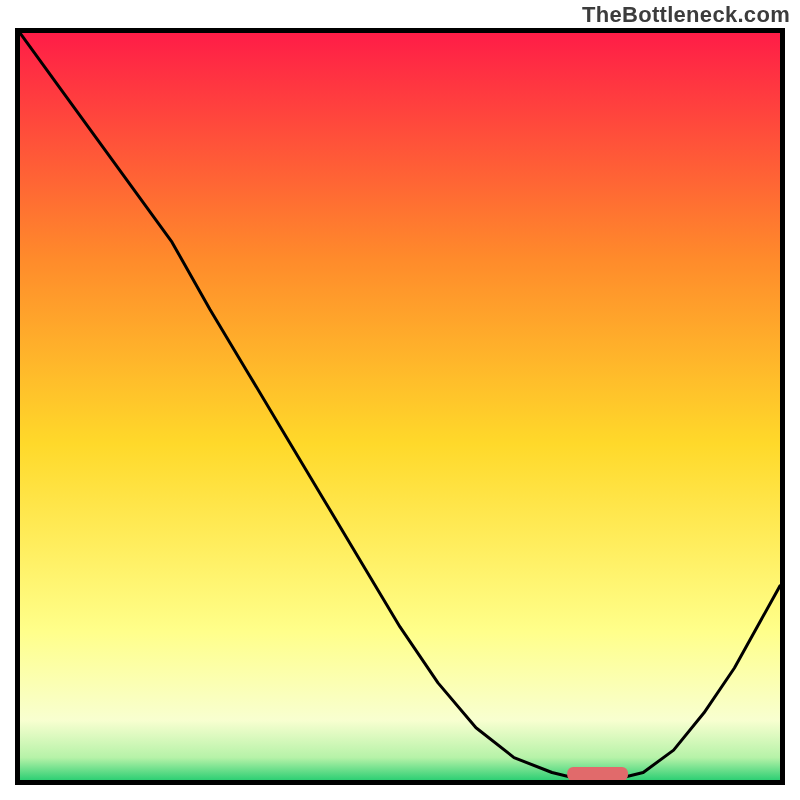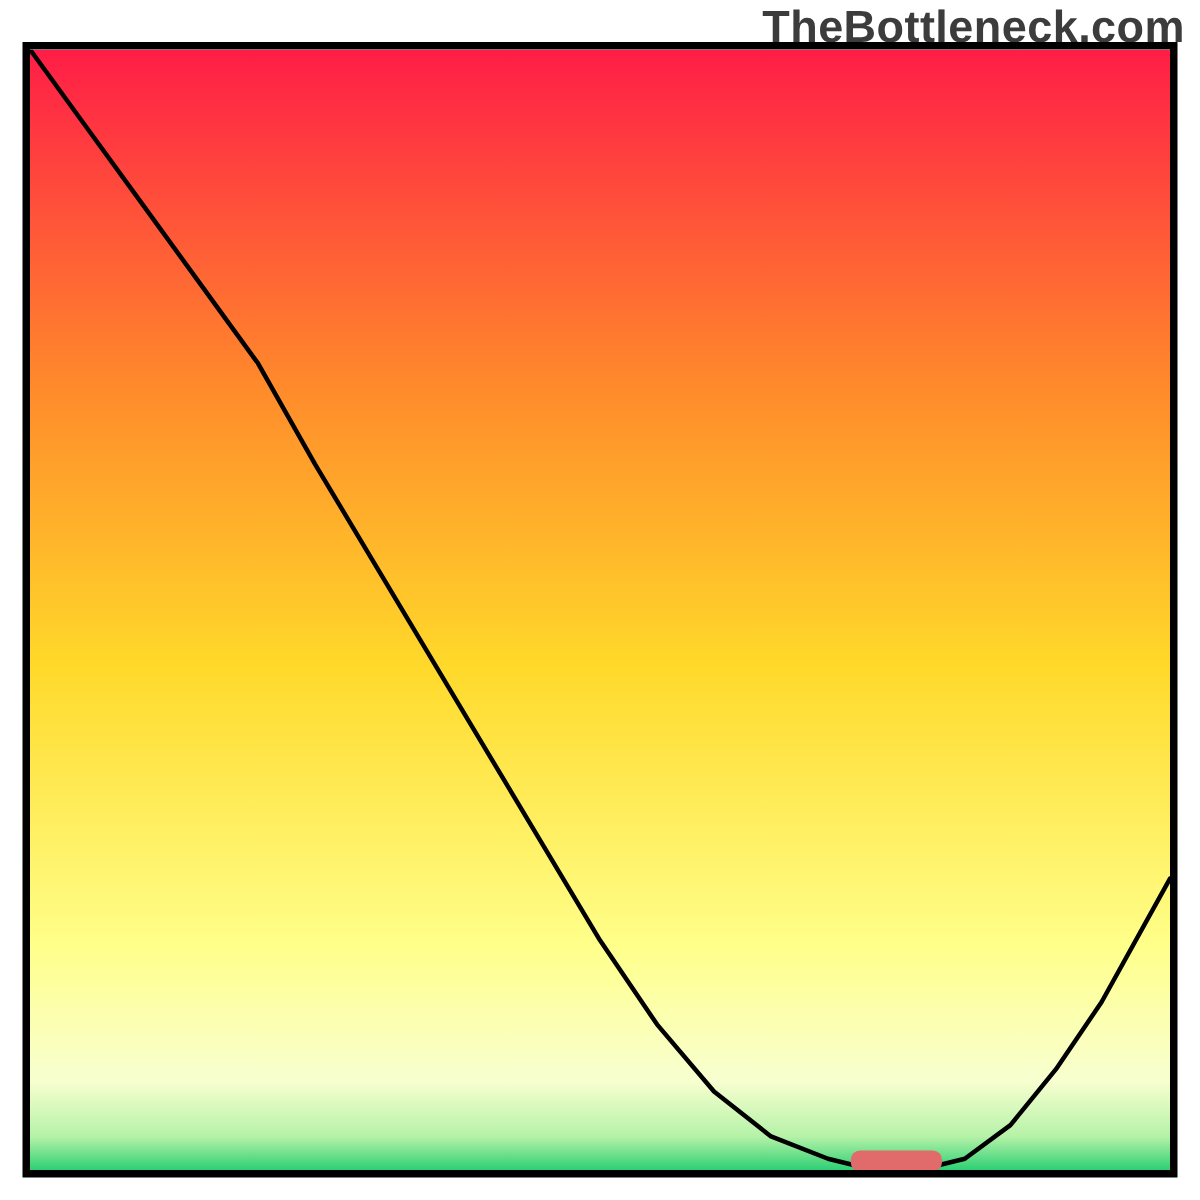--- a/index.html
+++ b/index.html
@@ -7,21 +7,21 @@
   .canvas {
     position: relative;
     width: 800px;
     height: 800px;
   }
   .watermark {
     position: absolute;
     top: 2px;
     right: 10px;
     font-family: Arial, Helvetica, sans-serif;
-    font-size: 30px;
+    font-size: 22px;
     font-weight: 600;
     color: #3c3c3c;
     letter-spacing: 0.3px;
   }
   .frame {
     position: absolute;
     left: 15px;
     top: 28px;
     width: 770px;
     height: 757px;

